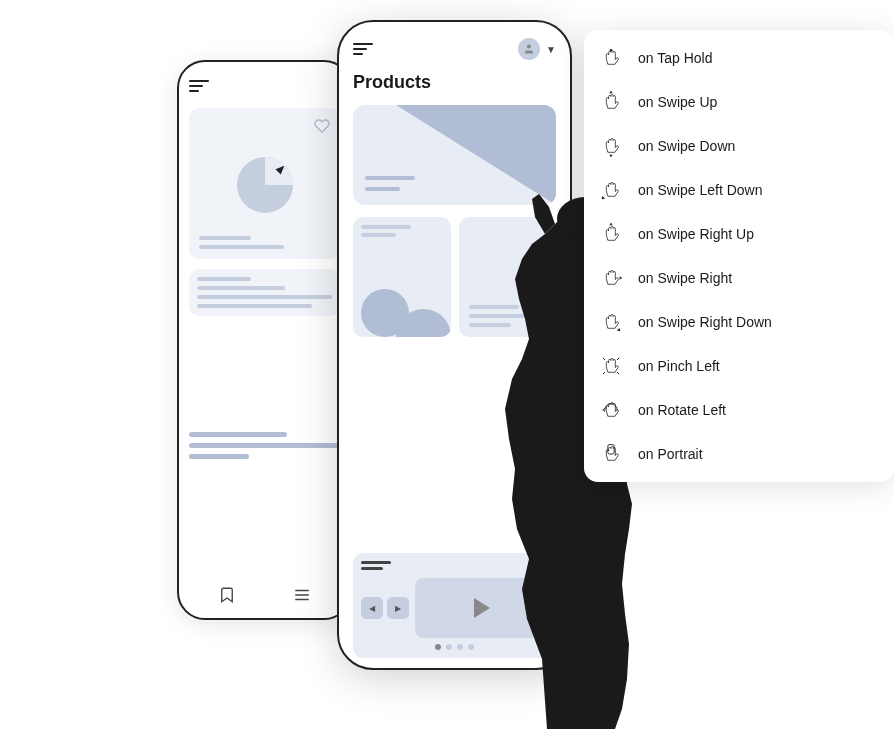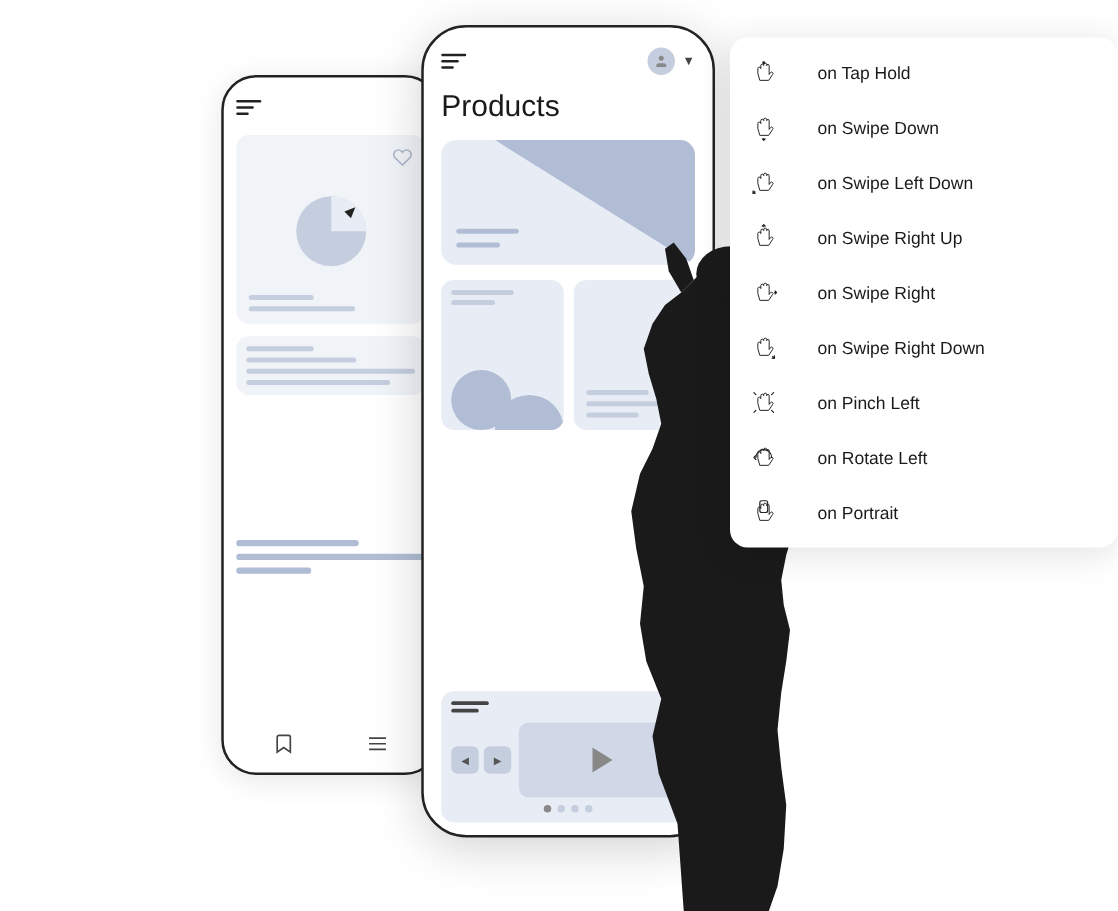--- a/index.html
+++ b/index.html
@@ -167,22 +167,22 @@
       gap: 12px;
     }
 
     .phone-main-header {
       display: flex;
       align-items: center;
       justify-content: space-between;
     }
 
     .phone-main-title {
-      font-size: 24px;
-      font-weight: 400;
+      font-size: 18px;
+      font-weight: 700;
       color: #1a1a1a;
     }
 
     .header-icons {
       display: flex;
       align-items: center;
       gap: 6px;
     }
 
     .avatar-circle {
@@ -326,21 +326,21 @@
       box-shadow: 0 4px 30px rgba(0,0,0,0.12);
       z-index: 10;
       padding: 6px 0;
       overflow: hidden;
     }
 
     .gesture-item {
       display: flex;
       align-items: center;
       padding: 9px 18px 9px 14px;
-      gap: 30px;
+      gap: 14px;
       cursor: pointer;
       transition: background 0.15s;
     }
 
     .gesture-item.active {
       background: #f0f0f0;
     }
 
     .gesture-icon {
       width: 26px;
@@ -538,20 +538,29 @@
             <path d="M10 22 L8 15 L8 10 Q8 8.5 9.5 8.5 Q11 8.5 11 10 L11 7 Q11 5.5 12.5 5.5 Q14 5.5 14 7 L14 6 Q14 4.5 15.5 4.5 Q17 4.5 17 6 L17 7 Q17 5.8 18.3 5.8 Q19.5 5.8 19.5 7 L19.5 16 L21 14 Q22 13 23 14 Q24 15 23 16 L19 22 Z" stroke="#222" stroke-width="1" fill="none"></path>
             <circle cx="14" cy="4" r="1.5" fill="#222"></circle>
           </svg>
         </div>
         <span class="gesture-label">on Tap Hold</span>
       </div>
       <div class="gesture-item">
         <div class="gesture-icon">
           <svg class="hand-svg" viewBox="0 0 28 28" fill="none" xmlns="http://www.w3.org/2000/svg">
             <path d="M10 22 L8 15 L8 10 Q8 8.5 9.5 8.5 Q11 8.5 11 10 L11 7 Q11 5.5 12.5 5.5 Q14 5.5 14 7 L14 6 Q14 4.5 15.5 4.5 Q17 4.5 17 6 L17 7 Q17 5.8 18.3 5.8 Q19.5 5.8 19.5 7 L19.5 16 L21 14 Q22 13 23 14 Q24 15 23 16 L19 22 Z" stroke="#222" stroke-width="1" fill="none"></path>
+            <path d="M14 3 L14 1 M14 1 L12.5 2.5 M14 1 L15.5 2.5" stroke="#222" stroke-width="1.2" stroke-linecap="round"></path>
+          </svg>
+        </div>
+        <span class="gesture-label">on Swipe Up</span>
+      </div>
+      <div class="gesture-item">
+        <div class="gesture-icon">
+          <svg class="hand-svg" viewBox="0 0 28 28" fill="none" xmlns="http://www.w3.org/2000/svg">
+            <path d="M10 22 L8 15 L8 10 Q8 8.5 9.5 8.5 Q11 8.5 11 10 L11 7 Q11 5.5 12.5 5.5 Q14 5.5 14 7 L14 6 Q14 4.5 15.5 4.5 Q17 4.5 17 6 L17 7 Q17 5.8 18.3 5.8 Q19.5 5.8 19.5 7 L19.5 16 L21 14 Q22 13 23 14 Q24 15 23 16 L19 22 Z" stroke="#222" stroke-width="1" fill="none"></path>
             <path d="M14 25 L14 27 M14 27 L12.5 25.5 M14 27 L15.5 25.5" stroke="#222" stroke-width="1.2" stroke-linecap="round"></path>
           </svg>
         </div>
         <span class="gesture-label">on Swipe Down</span>
       </div>
       <div class="gesture-item">
         <div class="gesture-icon">
           <svg class="hand-svg" viewBox="0 0 28 28" fill="none" xmlns="http://www.w3.org/2000/svg">
             <path d="M10 22 L8 15 L8 10 Q8 8.5 9.5 8.5 Q11 8.5 11 10 L11 7 Q11 5.5 12.5 5.5 Q14 5.5 14 7 L14 6 Q14 4.5 15.5 4.5 Q17 4.5 17 6 L17 7 Q17 5.8 18.3 5.8 Q19.5 5.8 19.5 7 L19.5 16 L21 14 Q22 13 23 14 Q24 15 23 16 L19 22 Z" stroke="#222" stroke-width="1" fill="none"></path>
             <path d="M5 23 L3 25 M3 25 L5.5 24.8 M3 25 L3.2 22.5" stroke="#222" stroke-width="1.2" stroke-linecap="round"></path>

